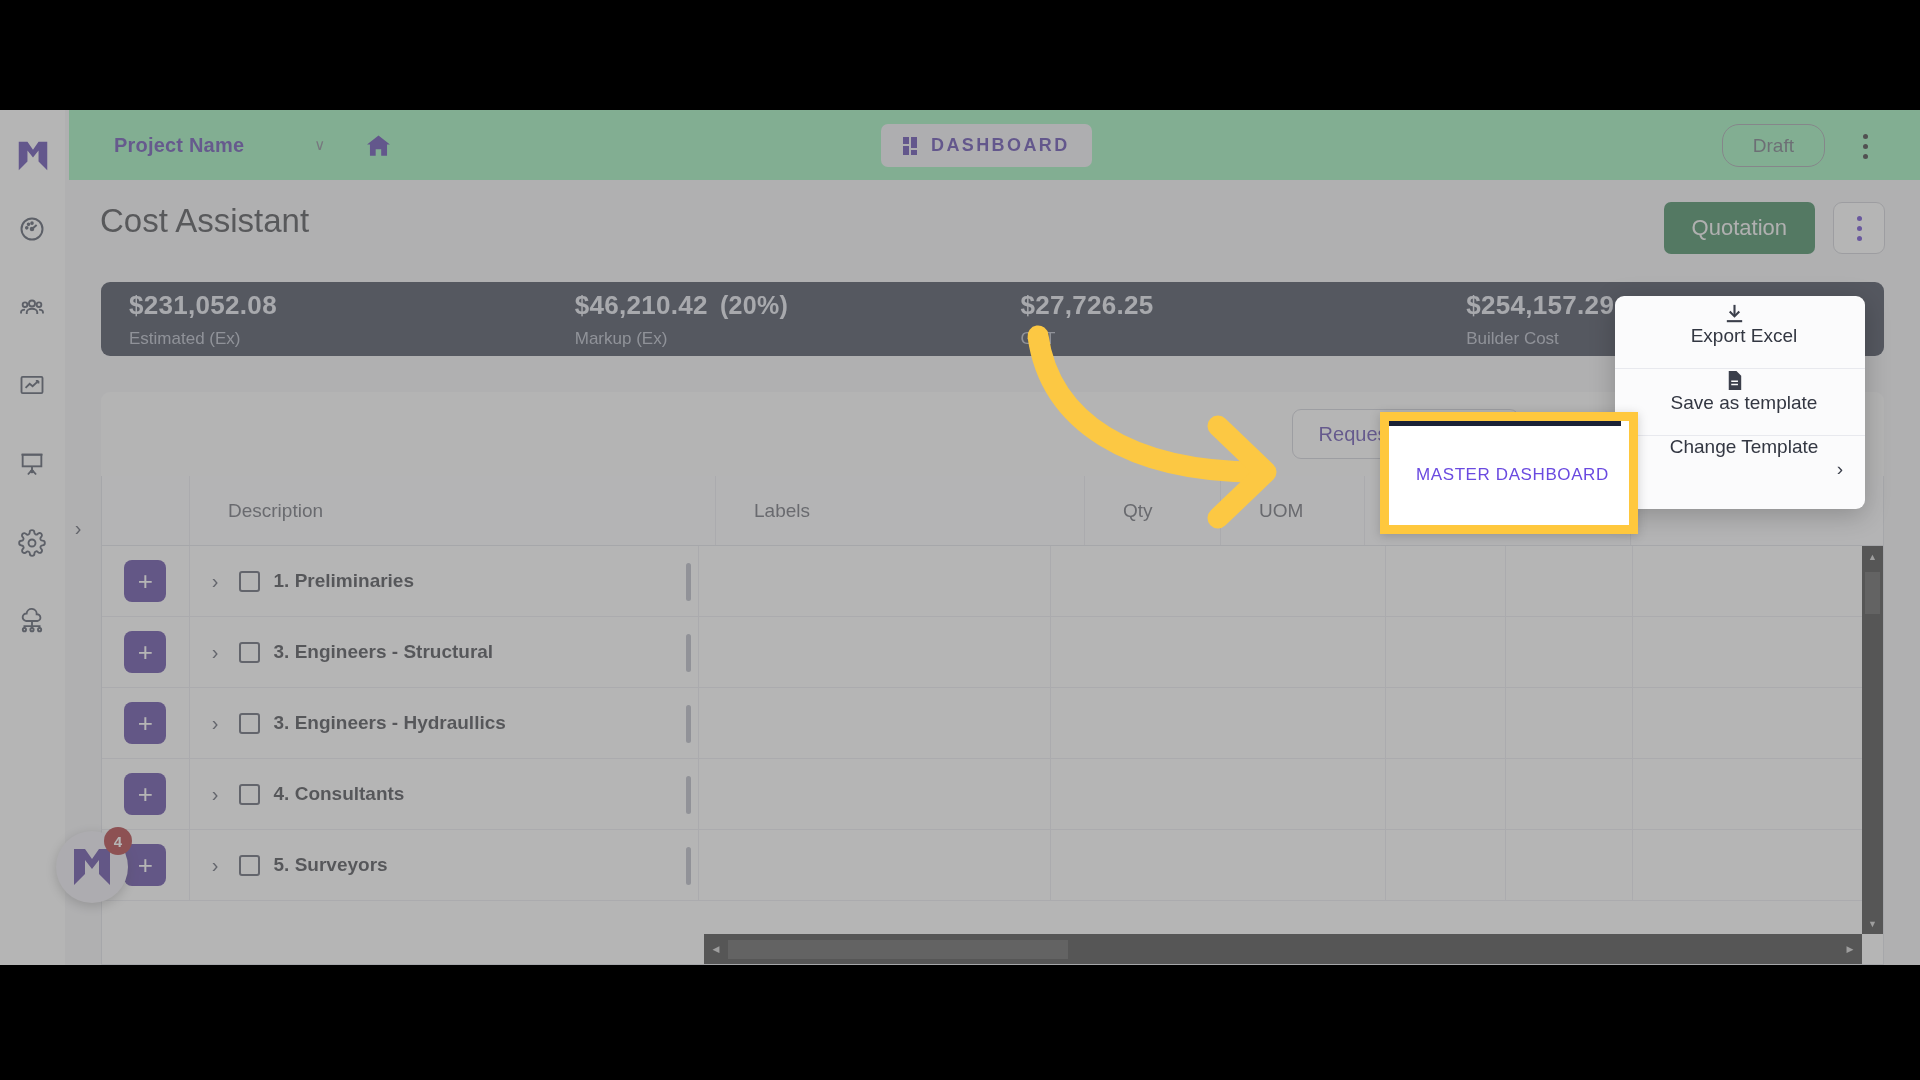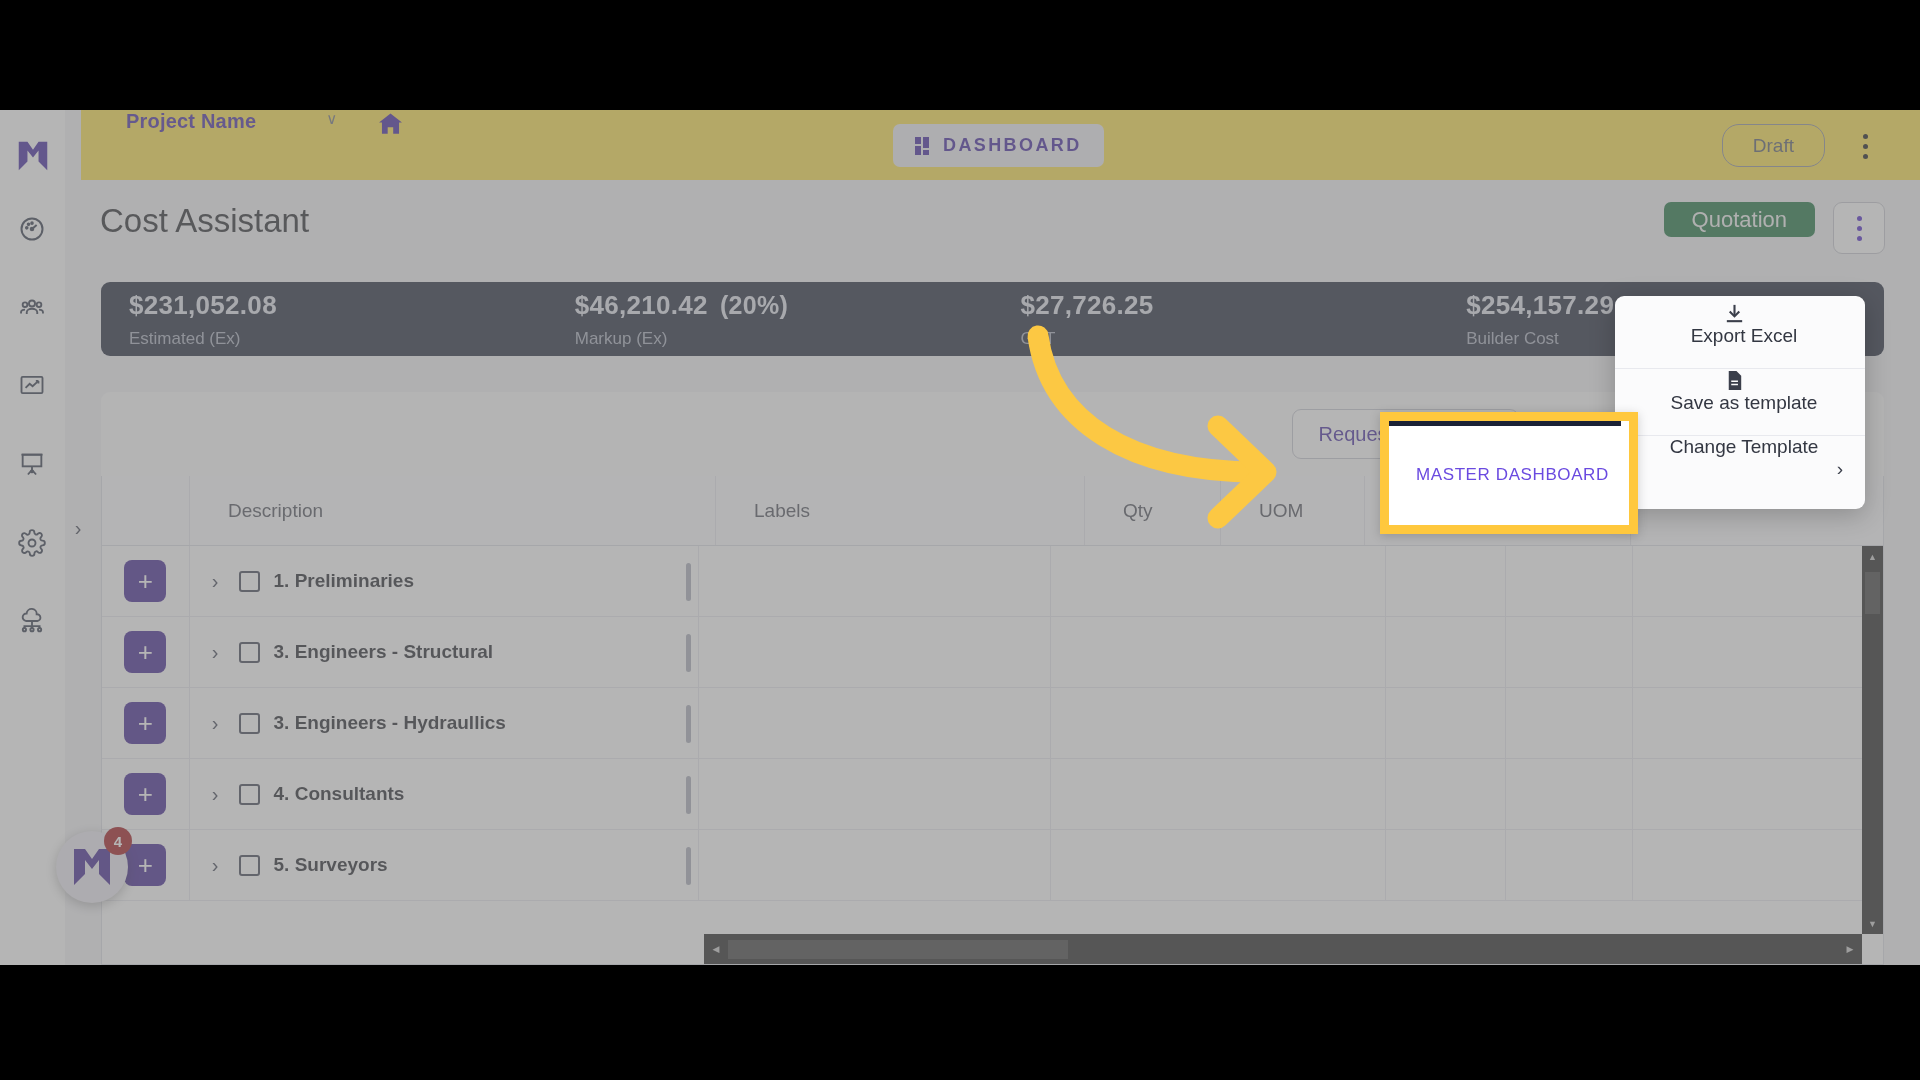--- a/index.html
+++ b/index.html
@@ -38,22 +38,22 @@
          display:flex; align-items:center; justify-content:center; cursor:pointer; }
   .fab svg { width:48px; height:48px; }
   .fab-badge { position:absolute; right:-4px; top:-4px; width:28px; height:28px;
         border-radius:50%; background:#a01217; color:#fff; font-size:15px;
         font-weight:700; display:flex; align-items:center; justify-content:center; }
 
   
   .content { position:absolute; left:65px; top:0; right:0; height:855px; }
 
   
-  .topbar { position:absolute; left:16px; top:0; right:0; height:70px;
-            background:#fde047; display:flex; }
+  .topbar { position:absolute; left:4px; top:0; right:0; height:70px;
+            background:#86efac; display:flex; align-items:center; }
   .proj { margin-left:45px; color:#4327a0; font-size:20px; font-weight:600;
           letter-spacing:.2px; cursor:pointer; }
   .proj-chev { margin-left:70px; color:#6b6f7d; font-size:15px; cursor:pointer; }
   .home-ico { margin-left:40px; color:#3d1f9e; cursor:pointer; display:flex; }
   .home-ico svg{width:27px;height:27px;}
   .dash-pill { position:absolute; left:812px; top:14px; height:43px;
       background:#efeff3; border-radius:7px; display:flex; align-items:center;
       gap:12px; padding:0 22px; cursor:pointer; }
   .dash-pill .g1 { width:16px; height:18px; position:relative; }
   .dash-pill .g1 i{position:absolute;background:#3d1f9e;display:block;}
@@ -63,21 +63,21 @@
       display:flex; align-items:center; background:transparent; cursor:pointer; }
   .kebab { position:absolute; right:42px; top:16px; width:26px; height:40px;
       display:flex; flex-direction:column; align-items:center; justify-content:center;
       gap:5px; cursor:pointer; }
   .kebab b { width:5px; height:5px; border-radius:50%; background:#121212; display:block; }
 
   
   .page-head { position:absolute; left:0; top:70px; right:0; height:96px; }
   .page-title { position:absolute; left:35px; top:22px; font-size:33px;
       color:#23242a; font-weight:400; }
-  .quote-btn { position:absolute; right:105px; top:22px; height:35px; padding:0 28px;
+  .quote-btn { position:absolute; right:105px; top:22px; height:52px; padding:0 28px;
       background:#19713d; color:#f3f3f3; border-radius:7px; font-size:22px;
       display:flex; align-items:center; cursor:pointer; }
   .quote-kebab { position:absolute; right:35px; top:22px; width:52px; height:52px;
       border:1px solid #c6c7cf; border-radius:9px; background:#fff;
       display:flex; flex-direction:column; align-items:center; justify-content:center;
       gap:5px; cursor:pointer; }
   .quote-kebab b { width:5px; height:5px; border-radius:50%; background:#4a22c9; }
 
   
   .stats { position:absolute; left:36px; top:172px; right:36px; height:74px;

